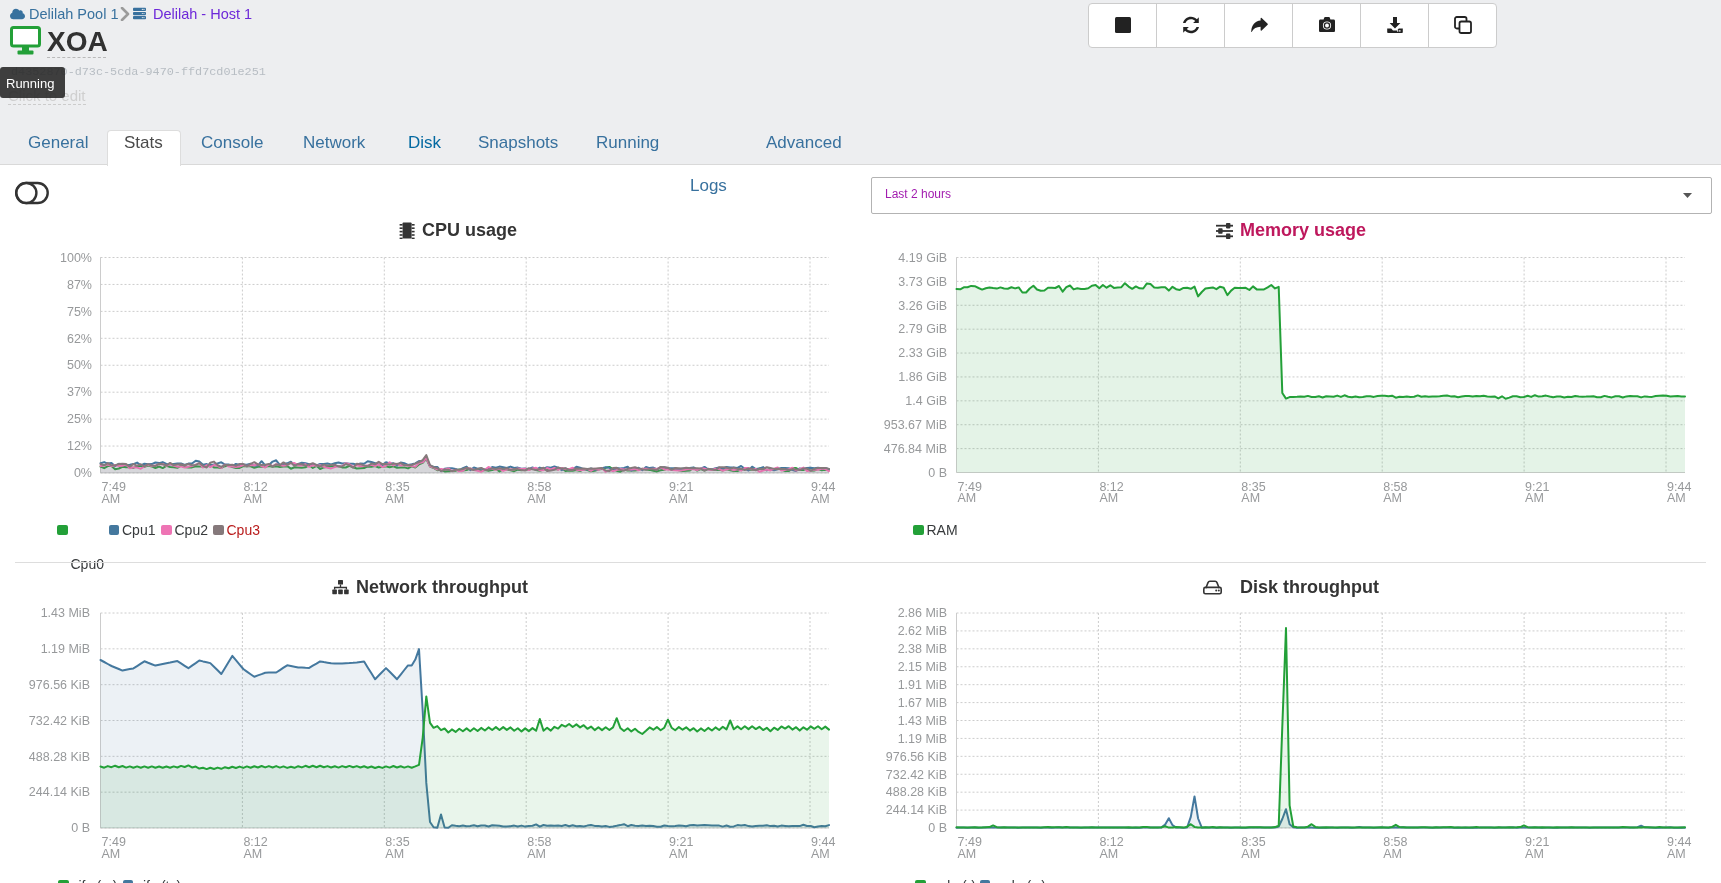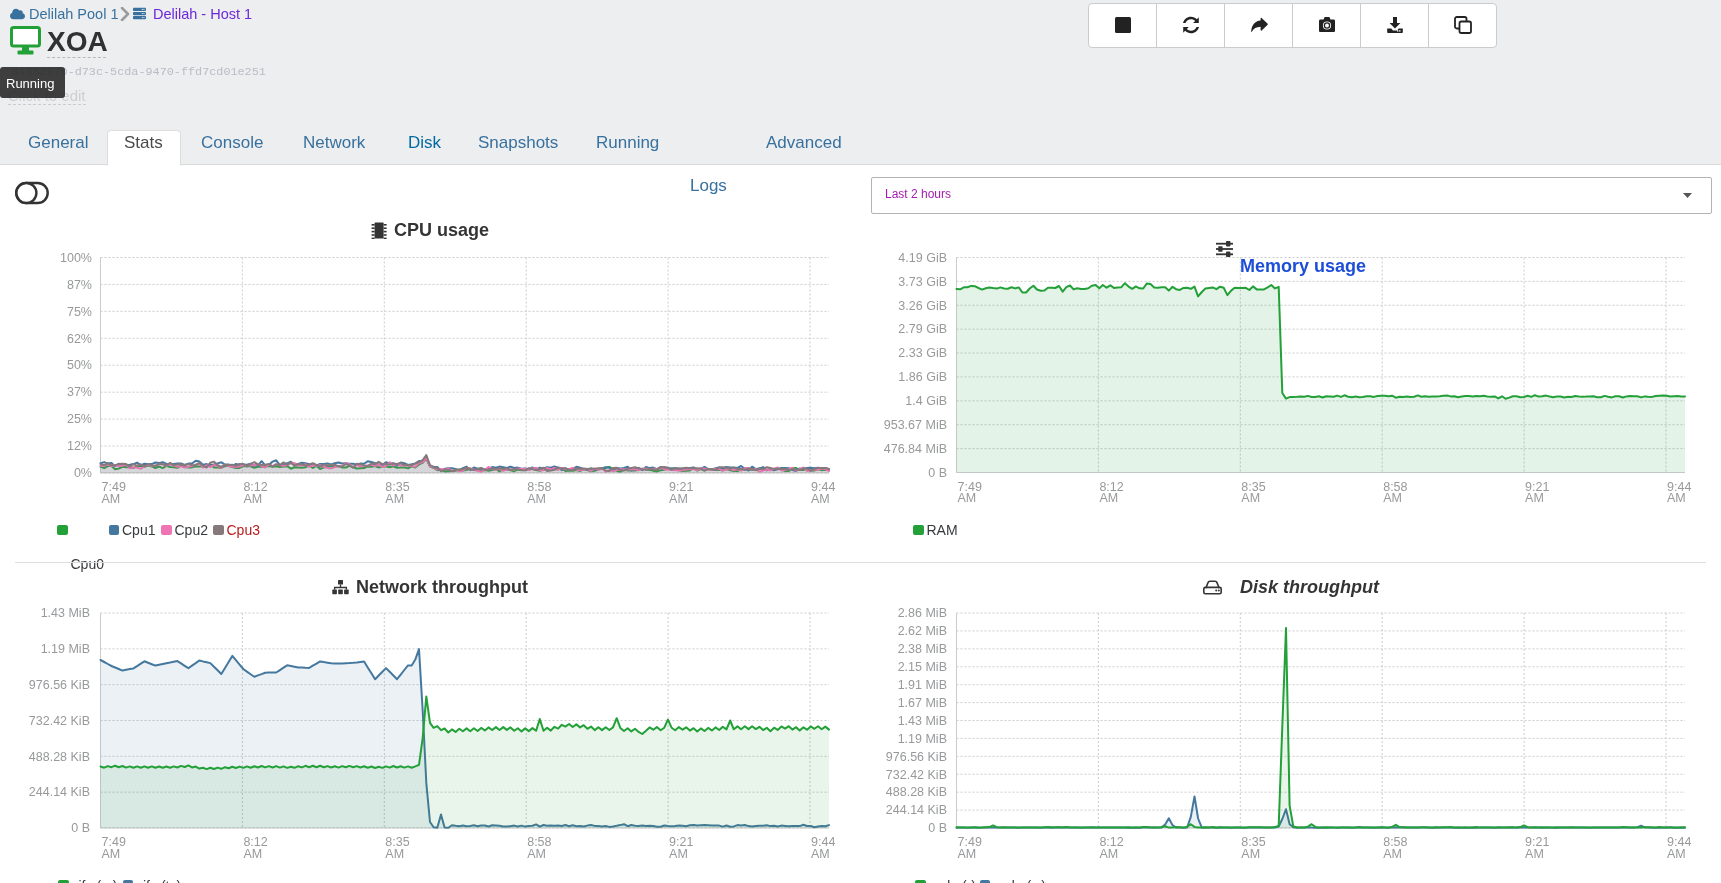--- a/index.html
+++ b/index.html
@@ -78,21 +78,21 @@
 <svg width="36" height="26" viewBox="0 0 36 26" style="position:absolute;left:14px;top:180px">
     <rect x="2.2" y="3" width="31.5" height="20" rx="10" fill="none" stroke="#333" stroke-width="2.4"></rect>
     <circle cx="12.4" cy="13" r="10" fill="#fff" stroke="#333" stroke-width="2.4"></circle>
   </svg>
 <div style="position:absolute;left:871px;top:177px;width:839px;height:35px;background:#fff;border:1px solid #b3b3b3;border-radius:2px;"></div>
 <span style="position:absolute;left:885px;top:187px;font-size:12px;color:#a21caf;">Last 2 hours</span>
 <svg width="9" height="5" viewBox="0 0 9 5" style="position:absolute;left:1683px;top:193px;">
     <path d="M0 0 L9 0 L4.5 5 Z" fill="#555"></path>
   </svg>
 
-<div style="position:absolute;left:0px;top:220px;width:860px;text-align:center;"><div style="display:inline-flex;align-items:center;gap:7px;">
+<div style="position:absolute;left:0px;top:220px;width:860px;text-align:center;padding-left:28px;"><div style="display:inline-flex;align-items:center;gap:7px;">
       <svg width="16" height="17" viewBox="0 0 16 17">
         <rect x="3.6" y="0.5" width="9" height="16" rx="0.8" fill="#343434"></rect>
         <rect x="0.6" y="2.0" width="3" height="1.6" fill="#343434"></rect>
         <rect x="0.6" y="5.4" width="3" height="1.6" fill="#343434"></rect>
         <rect x="0.6" y="8.8" width="3" height="1.6" fill="#343434"></rect>
         <rect x="0.6" y="12.2" width="3" height="1.6" fill="#343434"></rect>
         <rect x="0.6" y="15.6" width="3" height="1.6" fill="#343434"></rect>
         <rect x="12.6" y="2.0" width="3" height="1.6" fill="#343434"></rect>
         <rect x="12.6" y="5.4" width="3" height="1.6" fill="#343434"></rect>
         <rect x="12.6" y="8.8" width="3" height="1.6" fill="#343434"></rect>
@@ -103,33 +103,33 @@
     </div></div>
 <div style="position:absolute;left:861px;top:220px;width:860px;text-align:center;"><div style="display:inline-flex;align-items:center;gap:7px;">
       <svg width="17" height="16" viewBox="0 0 17 16">
         <rect x="0" y="1.8" width="17" height="1.8" fill="#343434"></rect>
         <rect x="10" y="0" width="4.4" height="5.4" rx="0.8" fill="#343434"></rect>
         <rect x="0" y="7.1" width="17" height="1.8" fill="#343434"></rect>
         <rect x="2.2" y="5.3" width="4.4" height="5.4" rx="0.8" fill="#343434"></rect>
         <rect x="0" y="12.4" width="17" height="1.8" fill="#343434"></rect>
         <rect x="10" y="10.6" width="4.4" height="5.4" rx="0.8" fill="#343434"></rect>
       </svg>
-      <span style="font-size:18px;font-weight:bold;color:#1d4ed8;margin-top:36px;">Memory usage</span>
+      <span style="font-size:18px;font-weight:bold;color:#be185d;">Memory usage</span>
     </div></div>
 <div style="position:absolute;left:0px;top:577px;width:860px;text-align:center;"><div style="display:inline-flex;align-items:center;gap:7px;">
       <svg width="17" height="15" viewBox="0 0 17 15">
         <rect x="6" y="0" width="5" height="4.6" rx="0.6" fill="#343434"></rect>
         <path d="M8.5 4.6v2.2M2.6 9.6V7.5h11.8v2.1M2.6 7.5h11.8" stroke="#343434" stroke-width="1.3" fill="none"></path>
         <rect x="0.3" y="9.6" width="4.6" height="4.6" rx="0.6" fill="#343434"></rect>
         <rect x="6.2" y="9.6" width="4.6" height="4.6" rx="0.6" fill="#343434"></rect>
         <rect x="12.1" y="9.6" width="4.6" height="4.6" rx="0.6" fill="#343434"></rect>
       </svg>
       <span style="font-size:18px;font-weight:bold;color:#343434;">Network throughput</span>
     </div></div>
-<div style="position:absolute;left:861px;top:577px;width:860px;text-align:center;"><div style="display:inline-flex;align-items:center;gap:18px;font-style:italic;">
+<div style="position:absolute;left:861px;top:577px;width:860px;text-align:center;"><div style="display:inline-flex;align-items:center;gap:18px;">
       <svg width="19" height="15" viewBox="0 0 19 15">
         <path fill="none" stroke="#343434" stroke-width="1.6" d="M2.8 8.2 5 2.6c.3-.8 1-1.3 1.9-1.3h5.2c.9 0 1.6.5 1.9 1.3l2.2 5.6"></path>
         <rect x="0.8" y="7.4" width="17.4" height="6.4" rx="1.6" fill="none" stroke="#343434" stroke-width="1.6"></rect>
         <circle cx="13.2" cy="10.6" r="1" fill="#343434"></circle>
         <circle cx="15.8" cy="10.6" r="1" fill="#343434"></circle>
       </svg>
       <span style="font-size:18px;font-weight:bold;color:#343434;">Disk throughput</span>
     </div></div>
 
 <svg style="position:absolute;left:0;top:245px" width="860" height="265" viewBox="0 245 860 265" font-family="Liberation Sans, sans-serif">

